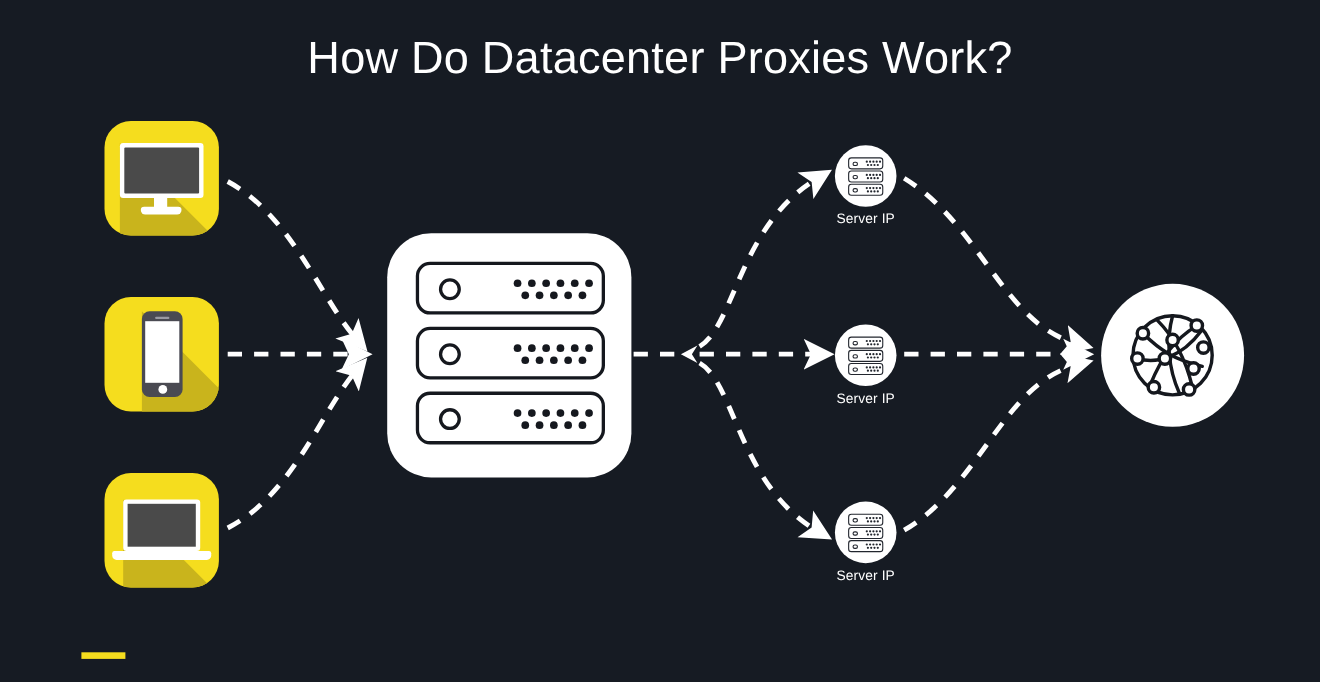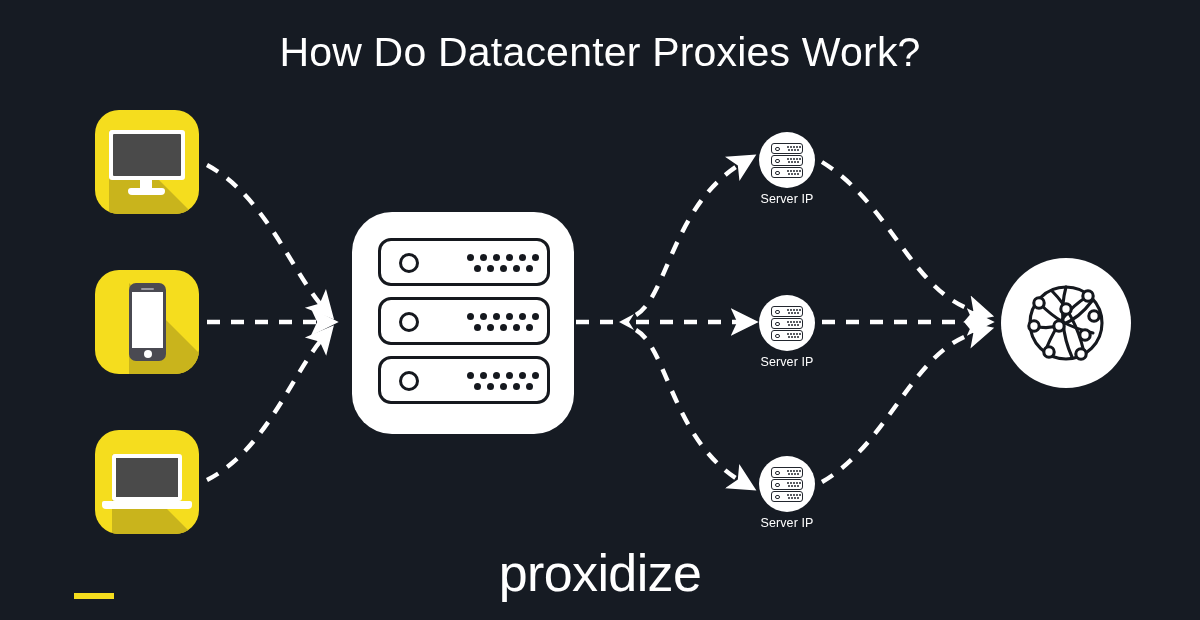--- a/index.html
+++ b/index.html
@@ -595,17 +595,16 @@
         <circle cx="37" cy="47" r="5.2"></circle>
         <circle cx="72" cy="37" r="5.2"></circle>
         <circle cx="63" cy="56" r="5.2"></circle>
         <circle cx="27" cy="73" r="5.2"></circle>
         <circle cx="59" cy="75" r="5.2"></circle>
       </g>
     </svg>
   </div>
 
   <div id="logo">
-    <span id="logo-word">proxidize</span>
     <div id="logo-underline"></div>
   </div>
 
 </div>
 
 </body></html>

